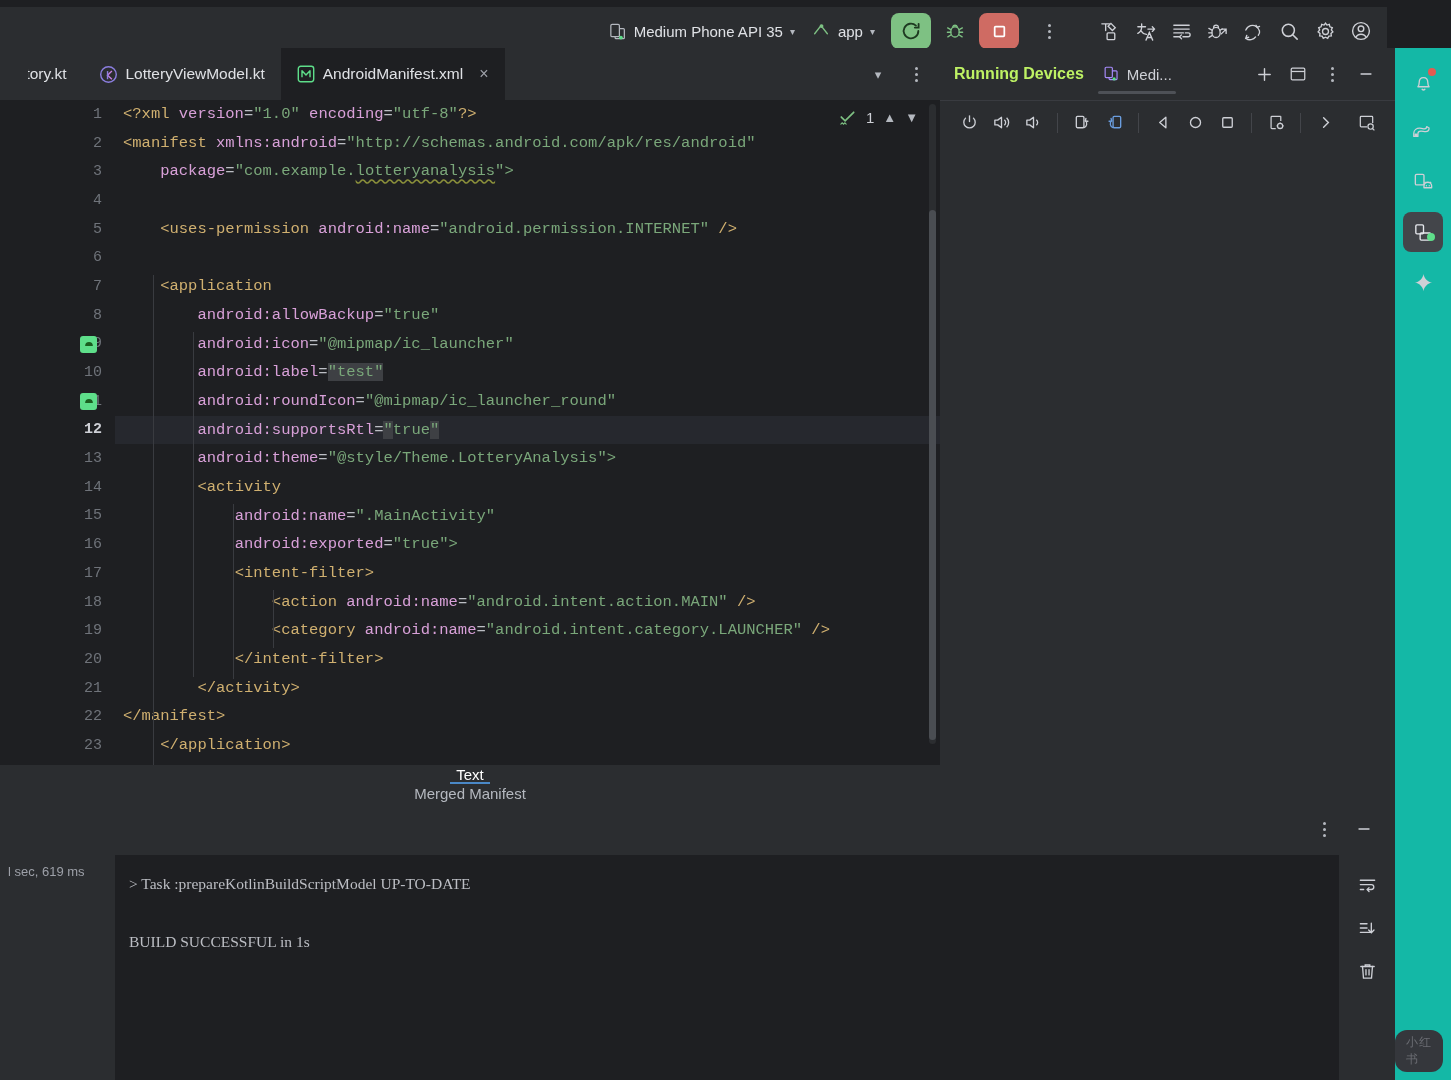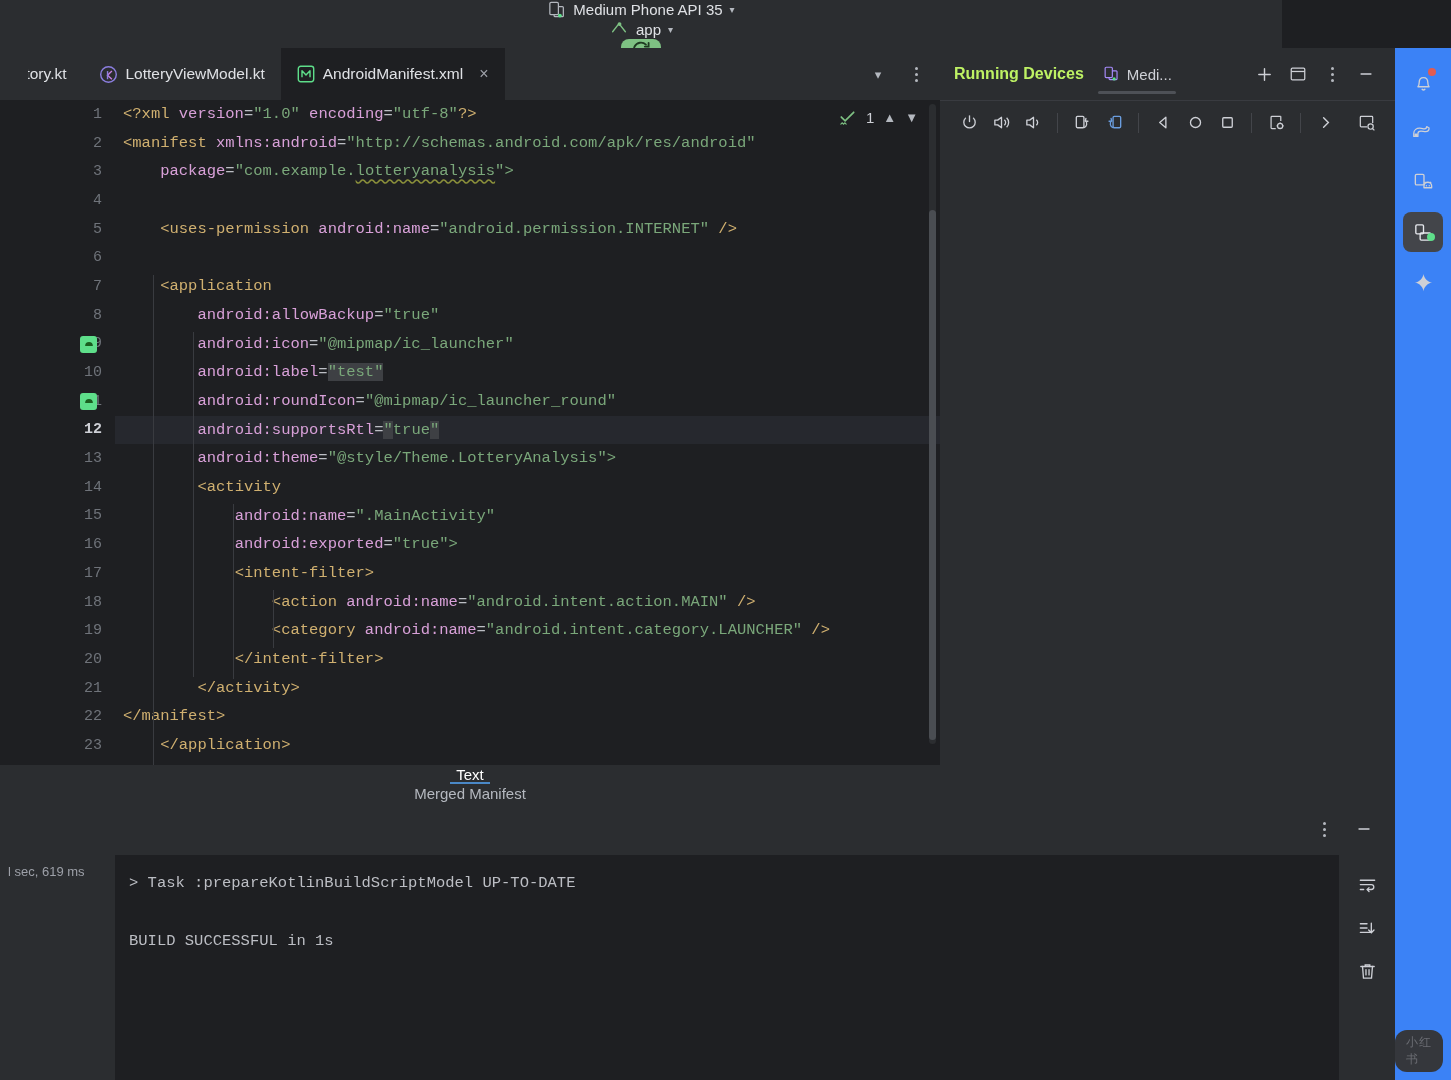--- a/index.html
+++ b/index.html
@@ -7,23 +7,23 @@
   body {
     background:#1e1f22;
     font-family:"Liberation Sans", sans-serif;
     color:#dfe1e5;
     -webkit-font-smoothing:antialiased;
   }
   #root { position:relative; width:1451px; height:1080px; }
 
   
   .toolbar {
-    position:absolute; left:0; top:0; width:1282px; height:48px;
+    position:absolute; left:0; top:7px; width:1387px; height:48px;
     background:#2b2d30;
-    display:flex; align-items:center;flex-direction:column;
+    display:flex; align-items:center;
   }
   .tb-spacer { flex:1; }
   .tb-chip {
     display:flex; align-items:center; gap:7px;
     height:30px; padding:0 8px; border-radius:6px;
     font-size:15px; color:#dfe1e5; cursor:default;
   }
   .chev { font-size:10px; color:#b4b8bf; }
   .tb-btn {
     width:36px; height:36px; border-radius:7px;
@@ -178,35 +178,35 @@
   }
   .build-tree-line {
     font-size:13px; color:#9da0a8; padding:0 8px; white-space:nowrap;
     line-height:22px;
   }
   .build-console {
     position:absolute; left:115px; top:0; right:0; height:225px;
     padding:14px 0 0 14px;
     font-family:"Liberation Mono", monospace; font-size:15.5px; color:#bcbec4;
   }
-  .bc-line { line-height:29px; white-space:pre; }
+  .bc-line { line-height:29px; white-space:pre;font-family:Liberation Serif, serif; }
   .build-side {
     position:absolute; left:1339px; top:855px; width:56px; height:225px;
     background:#2b2d30; padding-top:14px;
     display:flex; flex-direction:column; align-items:center; gap:11px;
   }
   .bs-btn {
     width:32px; height:32px; border-radius:5px; cursor:default;
     display:flex; align-items:center; justify-content:center;
   }
 
   
   .rsidebar {
     position:absolute; right:0; top:48px; width:56px; height:1032px;
-    background:#3b82f6;
+    background:#14b8a6;
     display:flex; flex-direction:column; align-items:center;
     padding-top:14px; gap:10px;
   }
   .rs-btn {
     width:40px; height:40px; border-radius:8px; cursor:default;
     display:flex; align-items:center; justify-content:center; position:relative;
   }
   .rs-btn.sel { background:#43454a; }
   .badge-dot {
     position:absolute; top:6px; right:7px; width:8px; height:8px;

